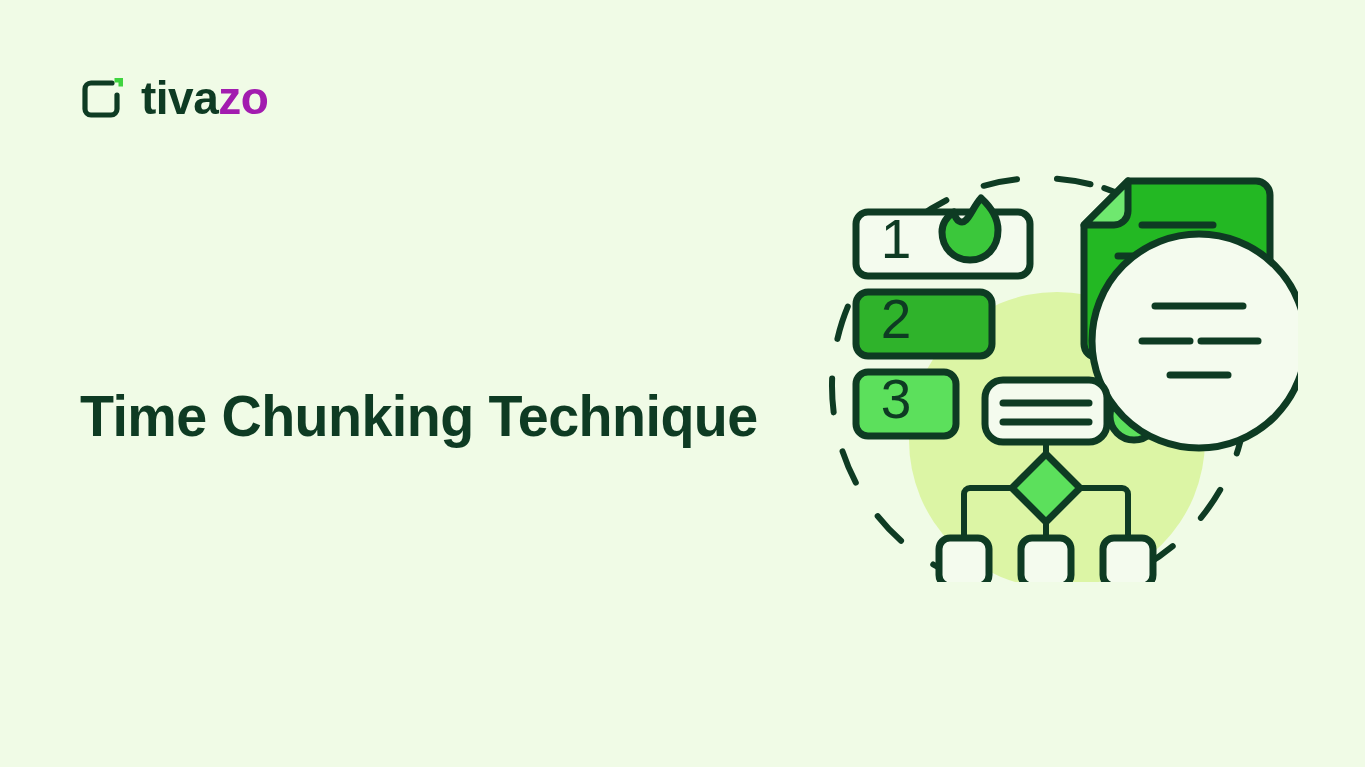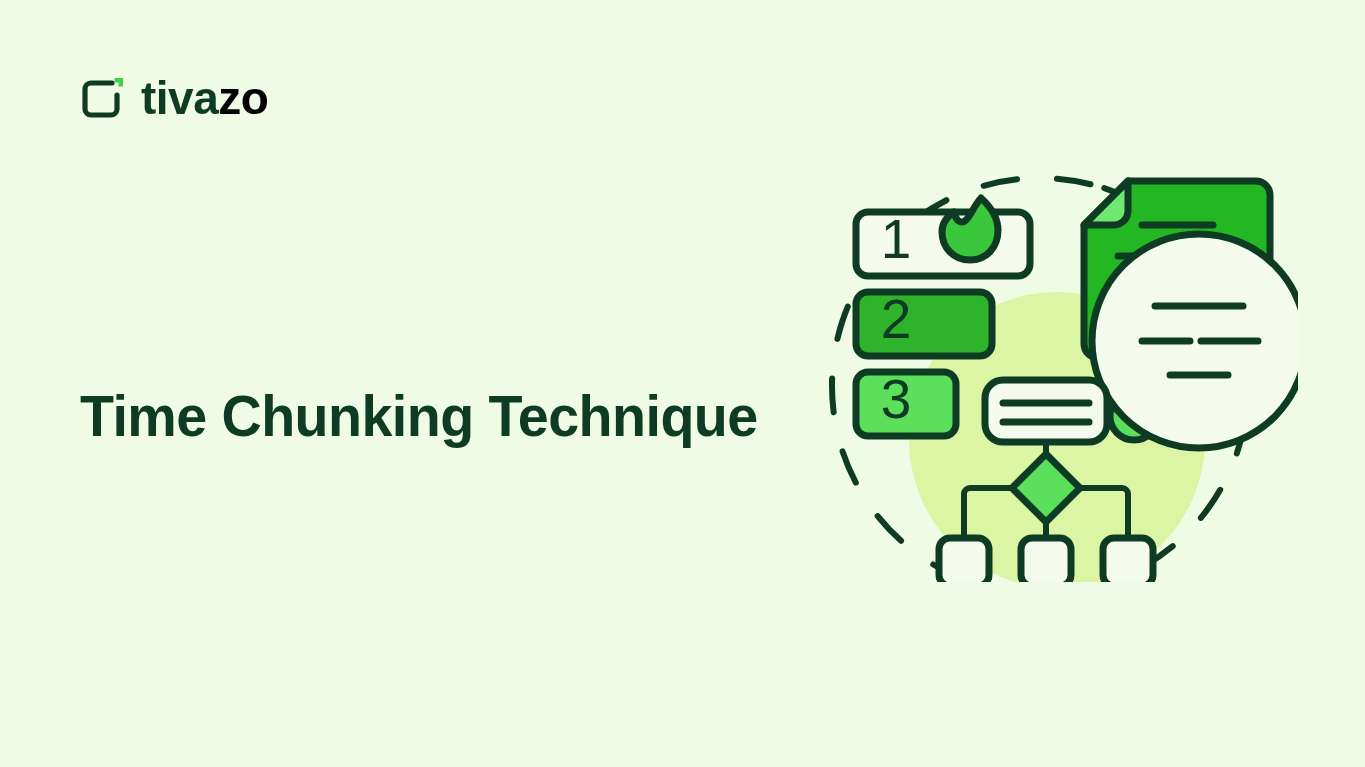--- a/index.html
+++ b/index.html
@@ -43,21 +43,21 @@
     font-family: "Liberation Sans", sans-serif;
     font-size: 46px;
     font-weight: bold;
     letter-spacing: -0.5px;
     line-height: 1;
     white-space: nowrap;
     display: flex;
     align-items: baseline;
   }
   .logo-dark { color: #0E3B23; }
-  .logo-accent { color: #000000; text-align: right; }
+  .logo-accent { color: #a21caf; text-align: right; }
 
   
   #title {
     position: absolute;
     left: 80px;
     top: 345px;
     width: 740px;
     font-family: "Liberation Sans", sans-serif;
     font-size: 58px;
     font-weight: bold;

